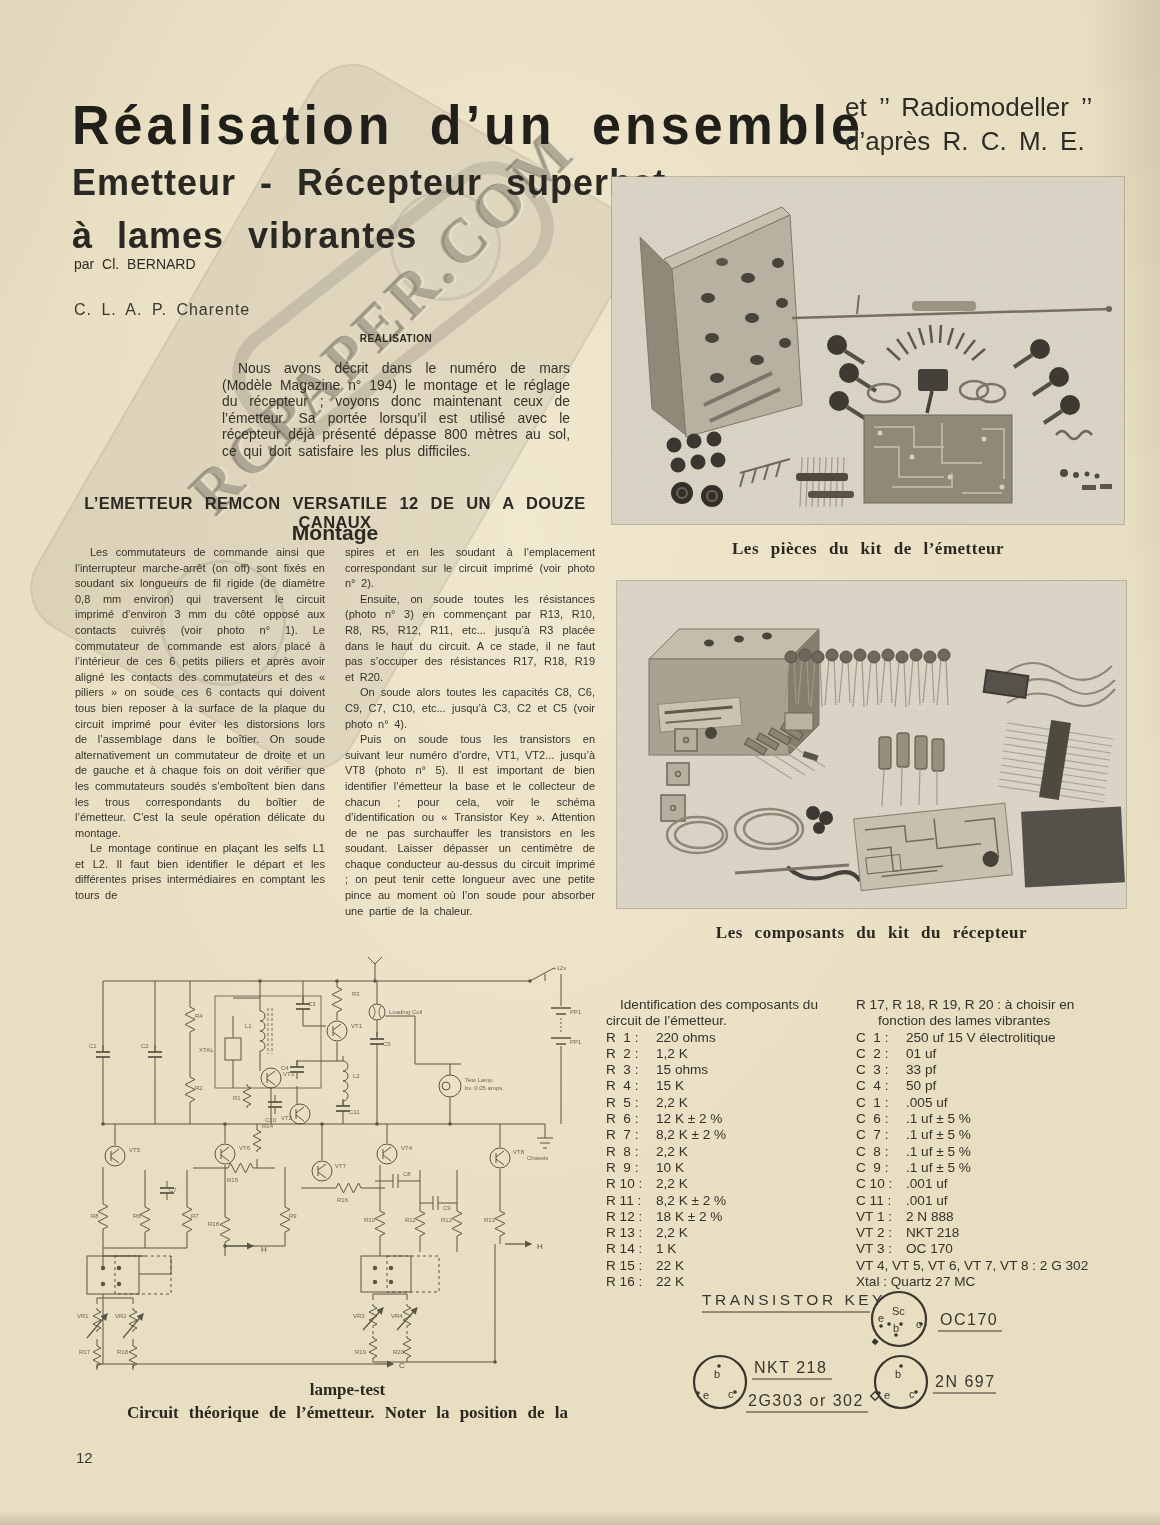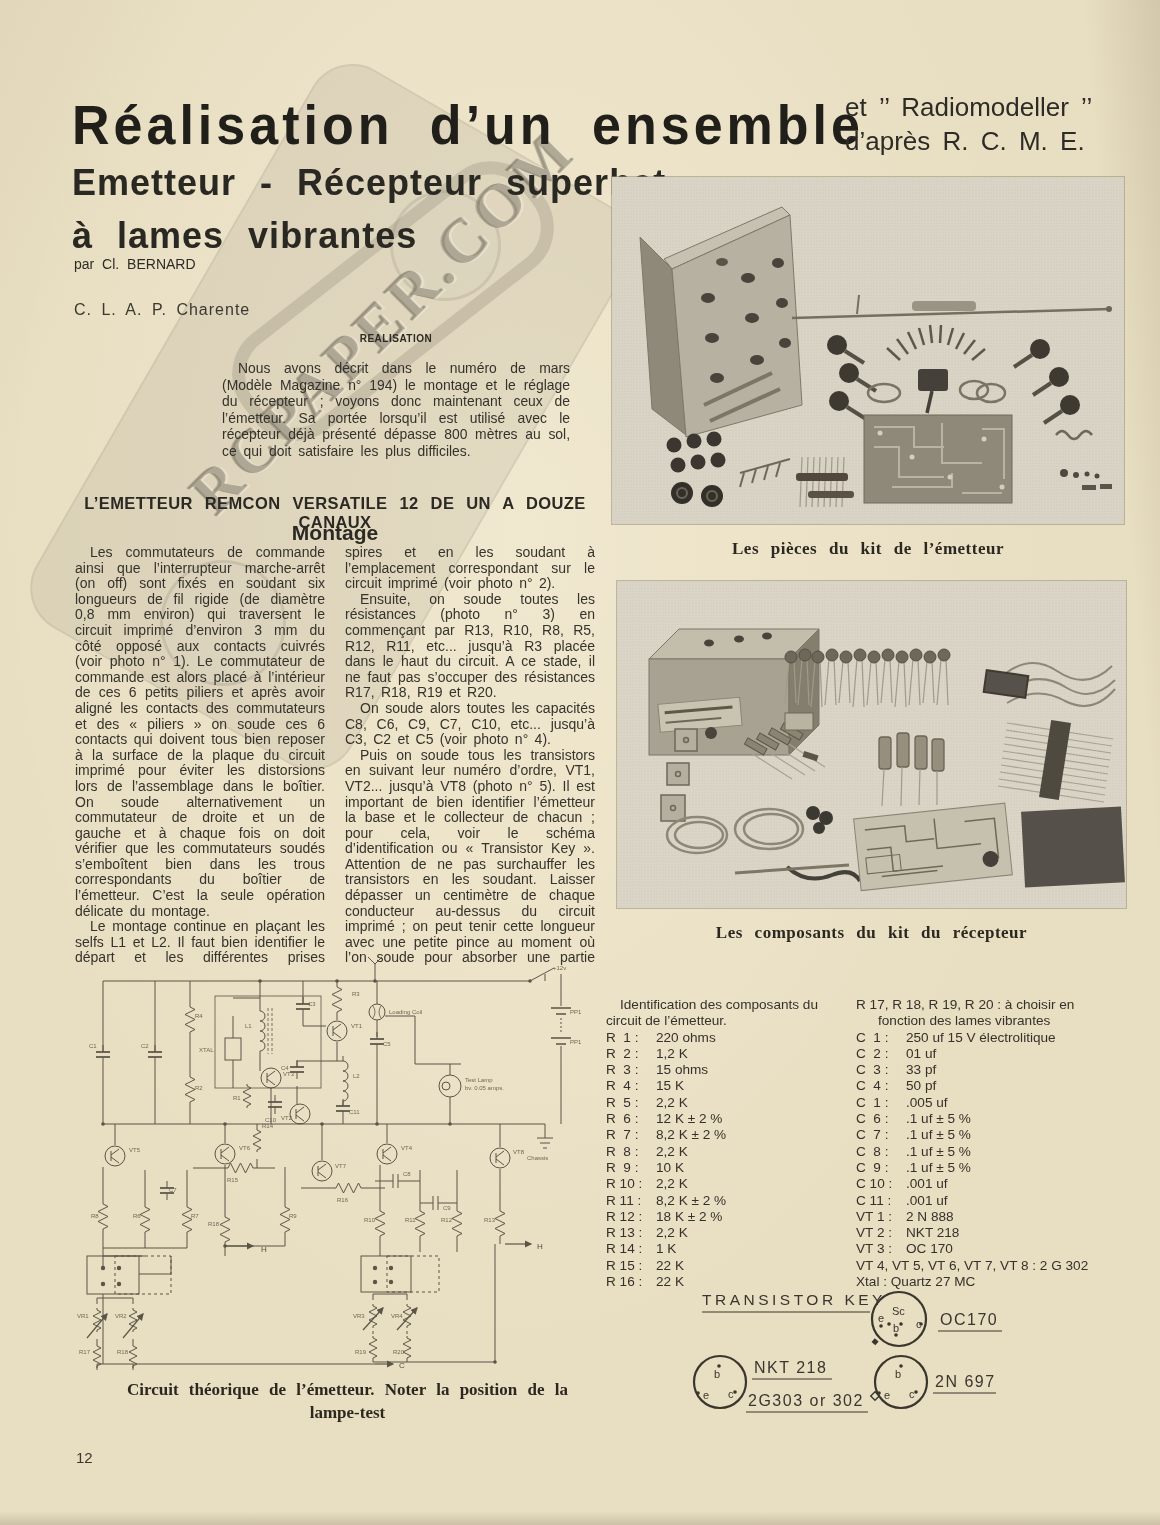--- a/index.html
+++ b/index.html
@@ -38,21 +38,21 @@
   .realisation{position:absolute;left:206px;top:333px;width:380px;}
   .realisation h3{margin:0 0 2px 0;text-align:center;font-size:10px;color:#2c2a24;letter-spacing:.5px;}
   .realisation p{margin:16px;font-size:13.9px;line-height:16.6px;text-align:justify;text-indent:16px;word-spacing:3px;}
 
   .section-heading{position:absolute;left:70px;top:494px;width:530px;text-align:center;
     font-size:16.5px;font-weight:bold;color:#2b2923;letter-spacing:.4px;word-spacing:7px;}
   .montage{position:absolute;left:70px;top:521px;width:530px;text-align:center;font-size:21px;font-weight:bold;color:#2b2923;}
 
   
   .col{position:absolute;top:545px;width:250px;height:422px;overflow:hidden;
-    font-size:14px;line-height:15.6px;text-align:justify;word-spacing:2.5px;color:#35332c;}
+    font-size:11px;line-height:15.6px;text-align:justify;word-spacing:2.5px;color:#35332c;}
   .col1{left:75px;} .col2{left:345px;}
   .col .para{text-indent:15px;margin:0;}
   .col2 .para:first-child{text-indent:0;}
 
   
   .photo{position:absolute;box-shadow:0 0 0 1px rgba(150,140,115,0.55);}
   .photo1{left:612px;top:177px;width:512px;height:347px;}
   .photo2{left:617px;top:581px;width:509px;height:327px;}
   .photo-caption{position:absolute;font-family:"Liberation Serif",serif;font-weight:bold;font-size:17px;
     color:#2c2820;text-align:center;word-spacing:7px;letter-spacing:.5px;}
@@ -612,22 +612,22 @@
       <text x="40" y="362" class="sch-t">VR2</text>
       <text x="4" y="398" class="sch-t">R17</text>
       <text x="42" y="398" class="sch-t">R18</text>
       <text x="278" y="362" class="sch-t">VR3</text>
       <text x="316" y="362" class="sch-t">VR4</text>
       <text x="280" y="398" class="sch-t">R19</text>
       <text x="318" y="398" class="sch-t">R20</text>
       <text x="324" y="412" class="sch-t big">C</text>
     </svg>
   <div class="sch-caption">
+    <div>lampe-test</div>
     <div>Circuit  théorique  de  l’émetteur.  Noter  la  position  de  la</div>
-    <div>lampe-test</div>
   </div>
 
   <div class="complist list1">
     <div class="intro1">Identification  des  composants  du</div>
     <div class="intro2">circuit de l’émetteur.</div>
     <div>
         <div class="crow">
           <span class="k">R  1 :</span>
           <span class="v">220 ohms</span>
         </div>

